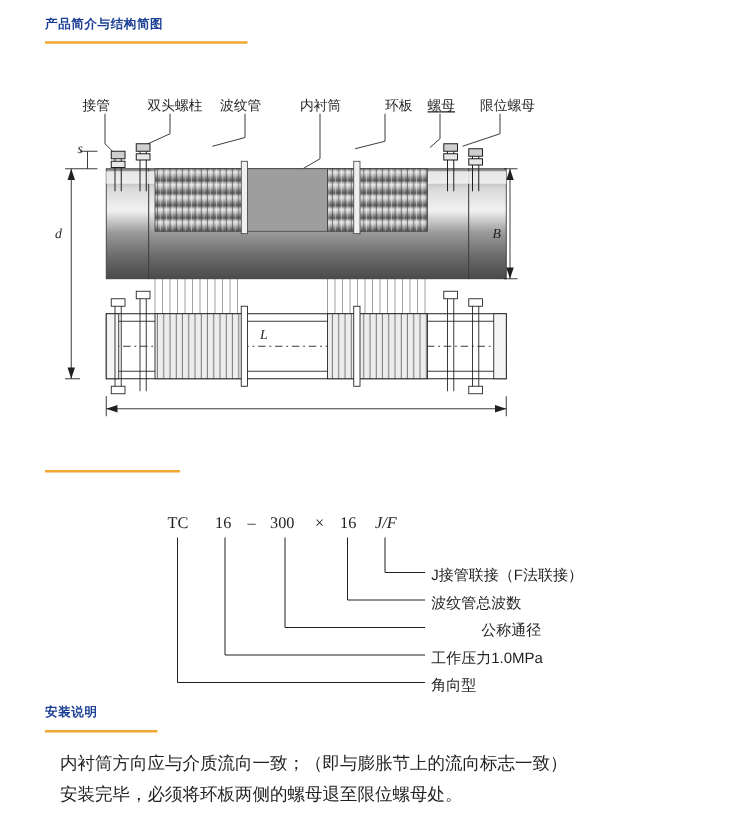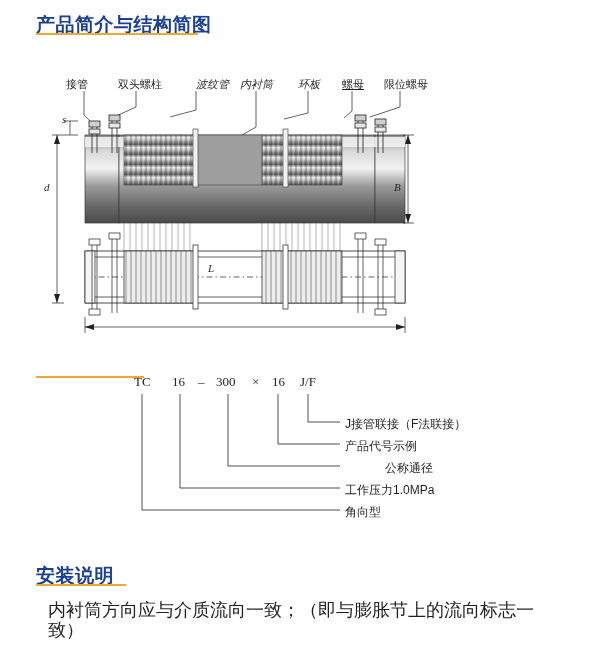--- a/index.html
+++ b/index.html
@@ -17,21 +17,21 @@
   }
   .page {
     position: relative;
     width: 600px;
     height: 652px;
   }
 
   
   .section-title {
     position: absolute;
-    font-size: 19px;
+    font-size: 10px;
     font-weight: bold;
     color: #1b3f94;
     letter-spacing: 0.5px;
     white-space: nowrap;
   }
   .section-rule {
     position: absolute;
     height: 2px;
     background: #f0a830;
   }
@@ -67,21 +67,21 @@
     font-size: 11px;
     color: #231f20;
     font-family: "Liberation Serif", serif;
     font-style: italic;
   }
 
   
   .code-area {
     position: absolute;
     left: 0;
-    top: 368px;
+    top: 404px;
     width: 600px;
     height: 170px;
   }
   .code-token {
     position: absolute;
     font-size: 13px;
     font-family: "Liberation Serif", serif;
     color: #231f20;
     white-space: nowrap;
   }
@@ -95,41 +95,41 @@
 
   
   .notes {
     position: absolute;
     left: 48px;
     top: 600px;
     width: 520px;
   }
   .notes p {
     margin: 0 0 5px 0;
-    font-size: 18px;
+    font-size: 14px;
     line-height: 20px;
     color: #231f20;
     font-family: "Liberation Sans", sans-serif;
   }
 </style>
 </head>
 <body>
 
 <div class="page">
 
   <div class="section-title" id="title1">产品简介与结构简图</div>
   <div class="section-rule" id="rule1"></div>
 
   <div class="diagram">
 
     <div class="dlabel" style="left:66px; top:22px;">接管</div>
     <div class="dlabel" style="left:118px; top:22px;">双头螺柱</div>
-    <div class="dlabel" style="left:196px; top:22px;font-style:italic;">波纹管</div>
-    <div class="dlabel" style="left:240px; top:22px;font-style:italic;">内衬筒</div>
-    <div class="dlabel" style="left:298px; top:22px;font-style:italic;">环板</div>
+    <div class="dlabel" style="left:176px; top:22px;">波纹管</div>
+    <div class="dlabel" style="left:240px; top:22px;">内衬筒</div>
+    <div class="dlabel" style="left:308px; top:22px;">环板</div>
     <div class="dlabel" style="left:342px; top:22px;text-decoration:underline;">螺母</div>
     <div class="dlabel" style="left:384px; top:22px;text-align:right;">限位螺母</div>
 
     <div class="dim-letter" style="left:62px; top:58px;">s</div>
     <div class="dim-letter" style="left:44px; top:126px;">d</div>
     <div class="dim-letter" style="left:394px; top:126px;">B</div>
     <div class="dim-letter" style="left:208px; top:207px;">L</div>
 
     <svg width="600" height="290" viewBox="0 0 600 290">
       <defs>
@@ -306,24 +306,24 @@
   <div class="section-rule" id="rule2"></div>
 
   <div class="code-area">
 
     <div class="code-token" style="left:134px; top:6px;">TC</div>
     <div class="code-token" style="left:172px; top:6px;">16</div>
     <div class="code-token" style="left:198px; top:6px;">–</div>
     <div class="code-token" style="left:216px; top:6px;">300</div>
     <div class="code-token" style="left:252px; top:6px;">×</div>
     <div class="code-token" style="left:272px; top:6px;">16</div>
-    <div class="code-token" style="left:300px; top:6px;">J/F</div>
+    <div class="code-token" style="left:300px; top:6px;font-style:italic;">J/F</div>
 
     <div class="code-desc" style="left:345px; top:48px;">J接管联接（F法联接）</div>
-    <div class="code-desc" style="left:345px; top:70px;">产品代号示例</div>
+    <div class="code-desc" style="left:345px; top:70px;">波纹管总波数</div>
     <div class="code-desc" style="left:345px; top:92px;margin-left:40px;">公称通径</div>
     <div class="code-desc" style="left:345px; top:114px;">工作压力1.0MPa</div>
     <div class="code-desc" style="left:345px; top:136px;">角向型</div>
 
     <svg width="600" height="170" viewBox="0 0 600 170">
       <g stroke="#231f20" stroke-width="0.8" fill="none">
 
         <path d="M308 26 V54 H340"></path>
 
         <path d="M278 26 V76 H340"></path>
@@ -335,15 +335,16 @@
         <path d="M142 26 V142 H340"></path>
       </g>
     </svg>
   </div>
 
   <div class="section-title" id="title3">安装说明</div>
   <div class="section-rule" id="rule3"></div>
 
   <div class="notes">
     <p>内衬筒方向应与介质流向一致；（即与膨胀节上的流向标志一致）</p>
+    <p>安装完毕，必须将环板两侧的螺母退至限位螺母处。</p>
   </div>
 
 </div>
 
 </body></html>

